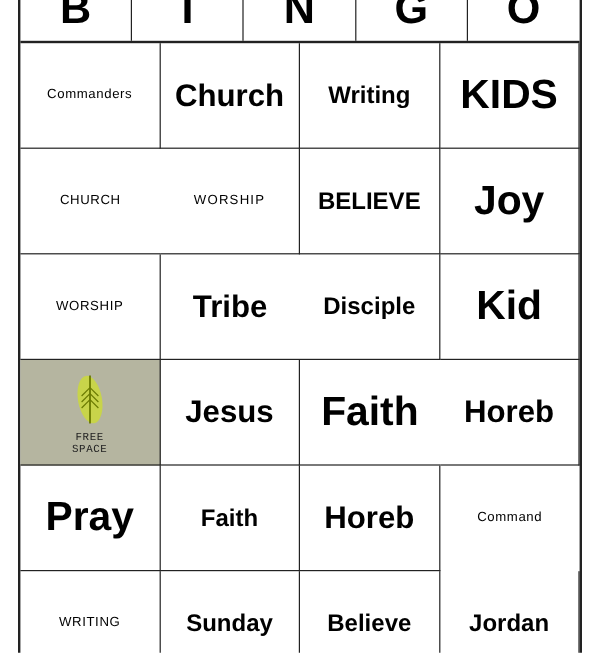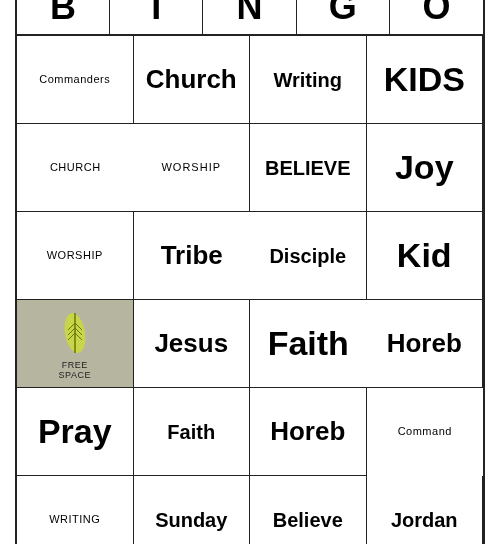--- a/index.html
+++ b/index.html
@@ -150,21 +150,21 @@
         <svg class="free-space-icon" viewBox="0 0 36 50">
           <ellipse cx="18" cy="25" rx="10" ry="20" fill="#c8d44a" transform="rotate(-10 18 25)"></ellipse>
           <line x1="18" y1="5" x2="18" y2="45" stroke="#6a7a00" stroke-width="1.5"></line>
           <line x1="18" y1="15" x2="11" y2="22" stroke="#6a7a00" stroke-width="1"></line>
           <line x1="18" y1="20" x2="11" y2="27" stroke="#6a7a00" stroke-width="1"></line>
           <line x1="18" y1="25" x2="11" y2="32" stroke="#6a7a00" stroke-width="1"></line>
           <line x1="18" y1="15" x2="25" y2="22" stroke="#6a7a00" stroke-width="1"></line>
           <line x1="18" y1="20" x2="25" y2="27" stroke="#6a7a00" stroke-width="1"></line>
           <line x1="18" y1="25" x2="25" y2="32" stroke="#6a7a00" stroke-width="1"></line>
         </svg>
-        <div class="free-space-label" style="white-space: pre;">FREE
+        <div class="free-space-label" style="white-space: pre; font-family: Liberation Mono, monospace;">FREE
 SPACE</div>
       </div>
       <div class="cell">
         <span class="cell-text large">Jesus</span>
       </div>
       <div class="cell">
         <span class="cell-text xlarge">Faith</span>
       </div>
       <div class="cell">
         <span class="cell-text large">Horeb</span>

